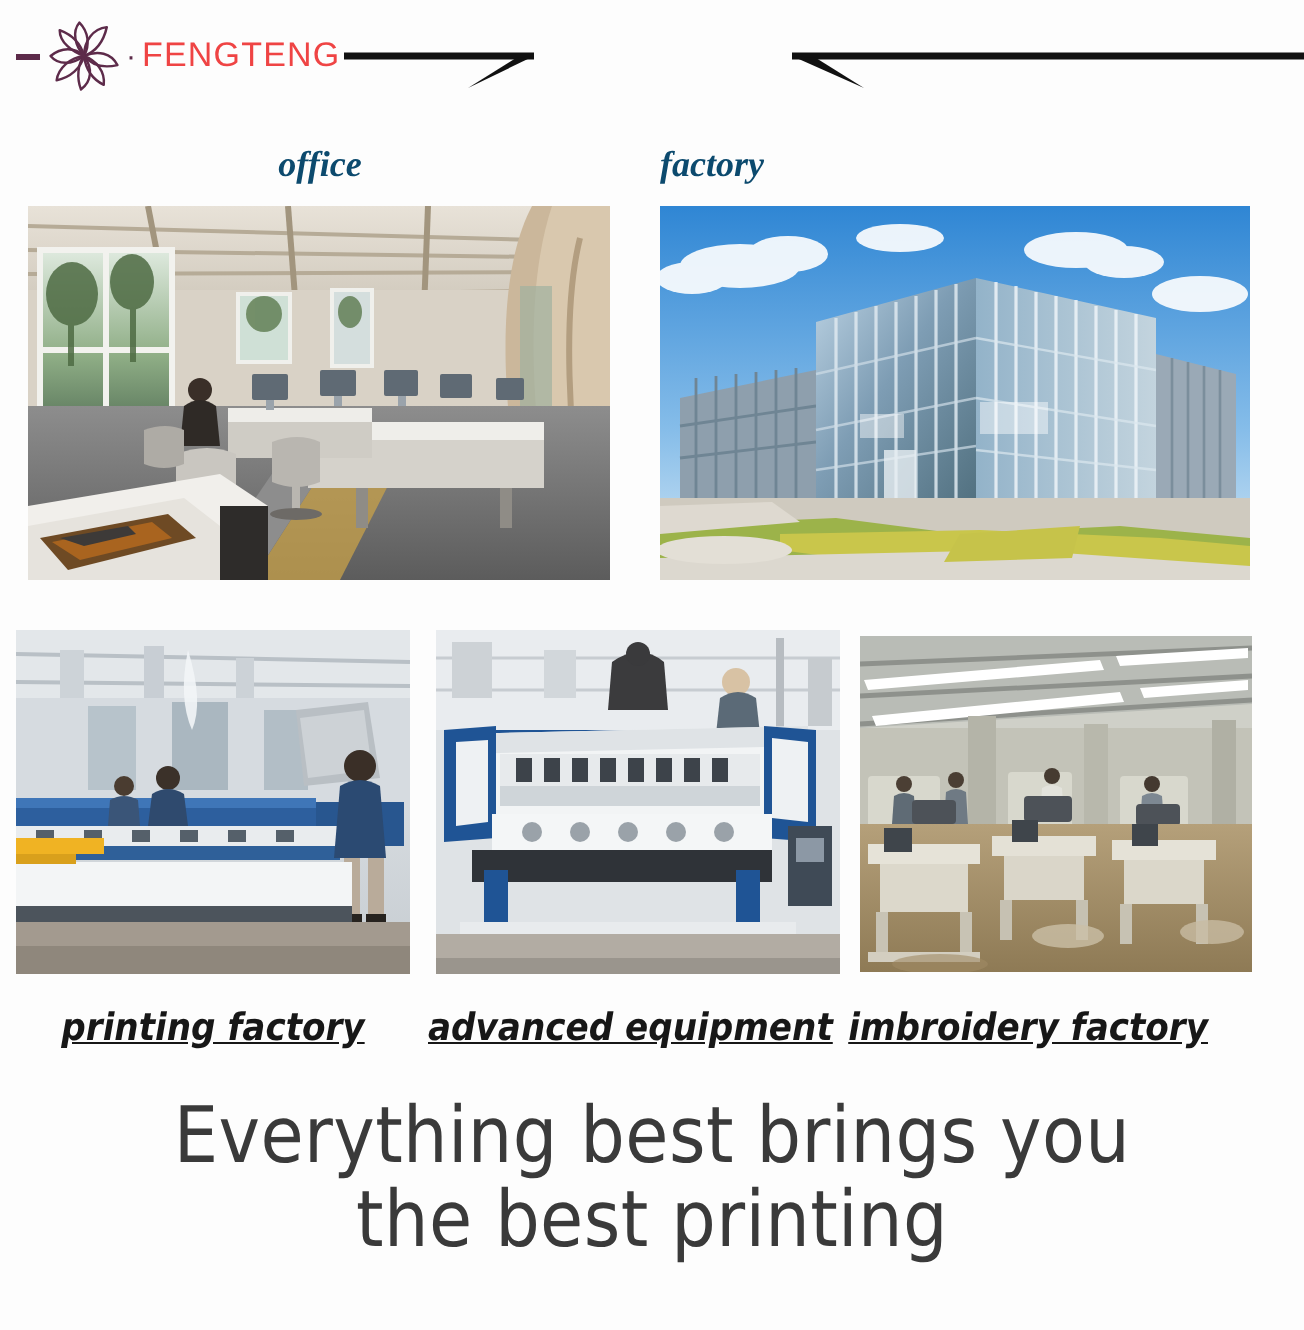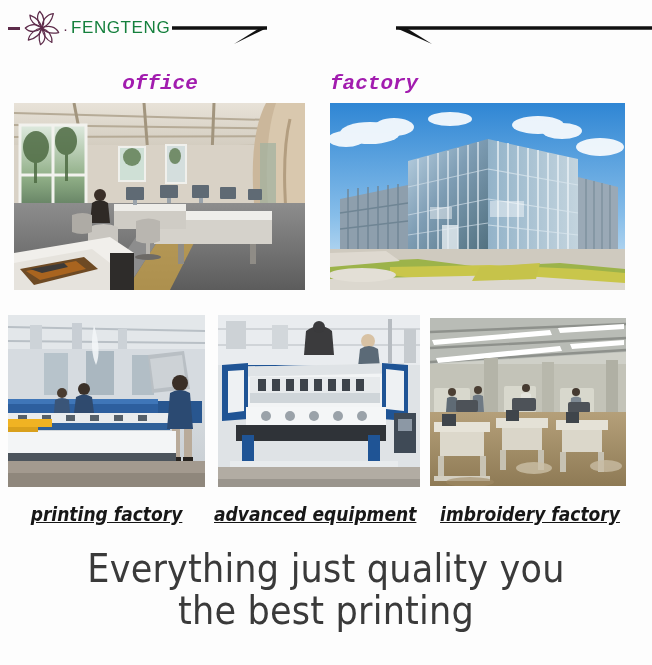--- a/index.html
+++ b/index.html
@@ -42,21 +42,21 @@
     flex: 0 0 auto;
     display: block;
   }
   .brand-sep {
     color: #5d2b4a;
     font-size: 15px;
     margin: 0 3px 0 2px;
     line-height: 1;
   }
   .brand-name {
-    color: #15803d;
+    color: #ef4444;
     font-size: 17px;
     letter-spacing: 0.6px;
     font-family: "Liberation Sans", sans-serif;
     white-space: nowrap;
   }
   .rule-left {
     position: absolute;
     left: 172px; top: 24px;
     width: 100px; height: 22px;
   }
@@ -64,23 +64,23 @@
     position: absolute;
     left: 388px; top: 24px;
     width: 264px; height: 22px;
   }
 
   
   .cap-top {
     position: absolute;
     font-style: italic;
     font-weight: bold;
-    font-size: 21px;
-    color: #a21caf;
-    font-family: Liberation Mono, monospace;
+    font-size: 18px;
+    color: #0c4a6e;
+    font-family: Liberation Serif, serif;
     white-space: nowrap;
   }
   #cap-office  { left: 14px;  top: 72px; width: 292px; text-align: center; }
   #cap-factory { left: 330px; top: 72px; width: 296px; text-align: left; }
 
   
   .photo {
     position: absolute;
     overflow: hidden;
     background: #cfd6da;
@@ -100,21 +100,21 @@
     font-weight: bold;
     font-size: 19px;
     color: #171717;
     font-family: "DejaVu Sans Condensed", "DejaVu Sans", sans-serif;
     white-space: nowrap;
     top: 503px;
     text-decoration: underline;
   }
   #cap-printing   { left: 8px;  width: 197px; text-align: center; }
   #cap-equipment  { left: 214px; width: 210px; text-align: left; }
-  #cap-embroidery { left: 432px; width: 196px; text-align: center; }
+  #cap-embroidery { left: 408px; width: 196px; text-align: right; }
 
   
   .tagline {
     position: absolute;
     left: 0; top: 548px;
     width: 652px;
     text-align: center;
     color: #3a3a3a;
     font-family: "DejaVu Sans Condensed", "DejaVu Sans", sans-serif;
     font-weight: 300;
@@ -612,17 +612,17 @@
       <ellipse cx="176" cy="148" rx="16" ry="6" fill="#c8bba2" opacity="0.8"></ellipse>
       <ellipse cx="40" cy="164" rx="24" ry="5" fill="#a08b64" opacity="0.6"></ellipse>
     </svg>
   </div>
 
   <div class="cap-bottom" id="cap-printing">printing factory</div>
   <div class="cap-bottom" id="cap-equipment">advanced equipment</div>
   <div class="cap-bottom" id="cap-embroidery">imbroidery factory</div>
 
   <div class="tagline">
-    <span class="line">Everything just quality you</span>
+    <span class="line">Everything best brings you</span>
     <span class="line">the best printing</span>
   </div>
 
 </div>
 
 </body></html>

